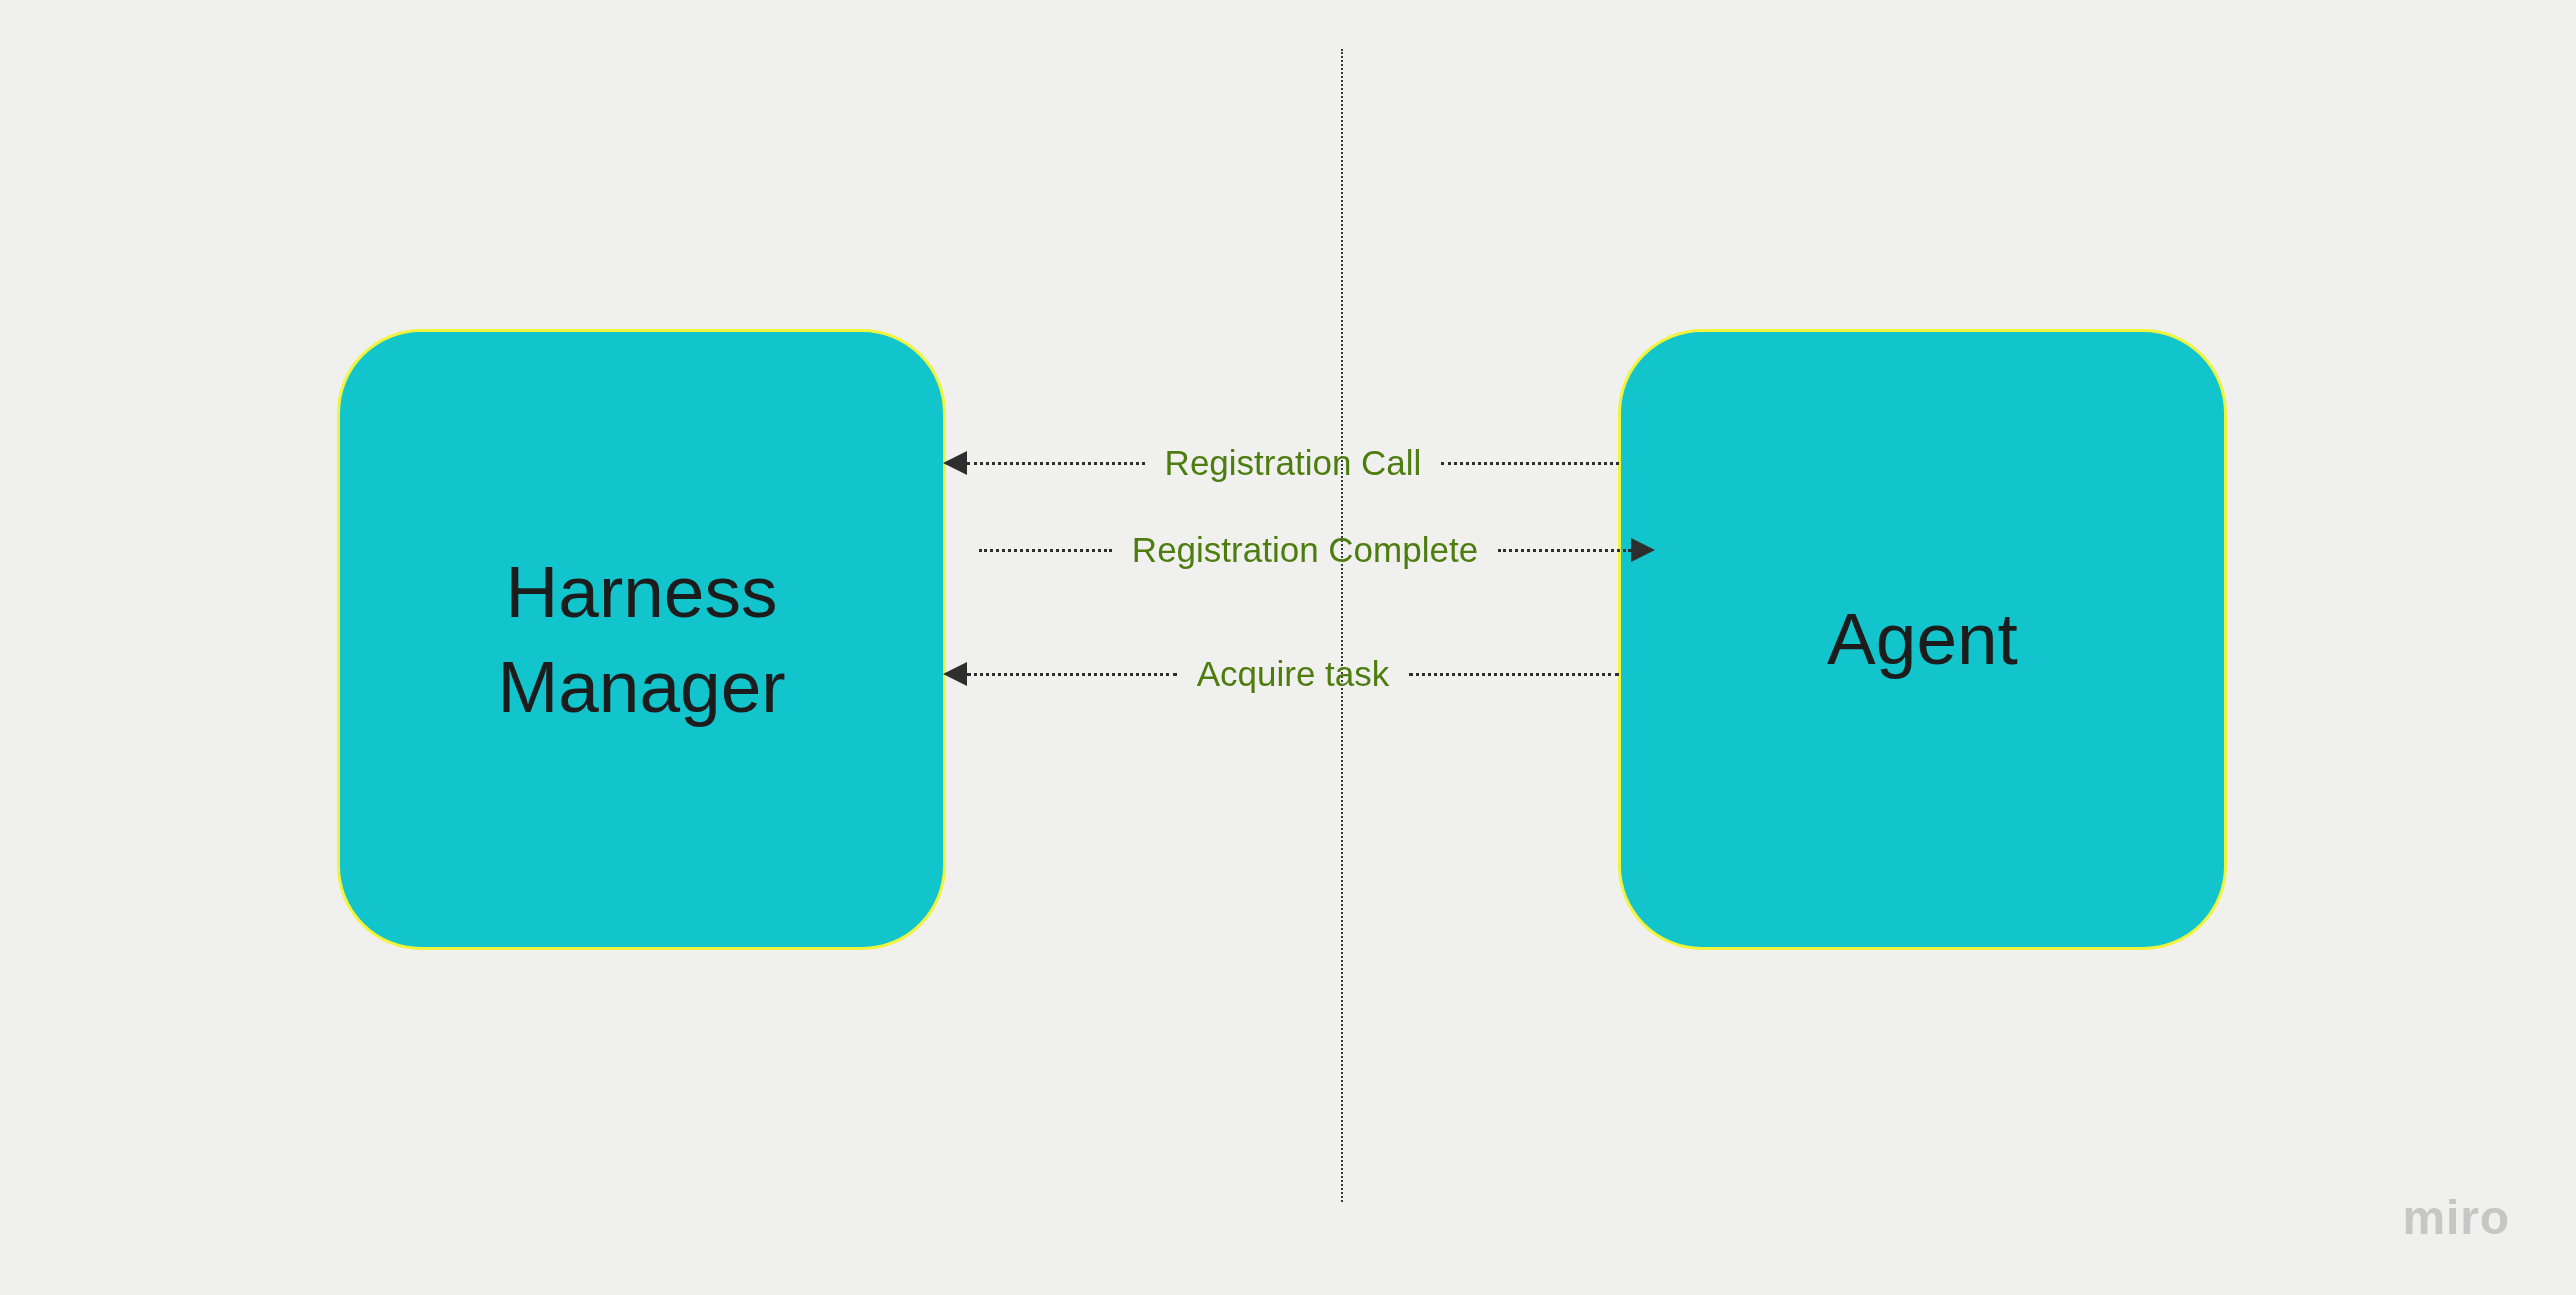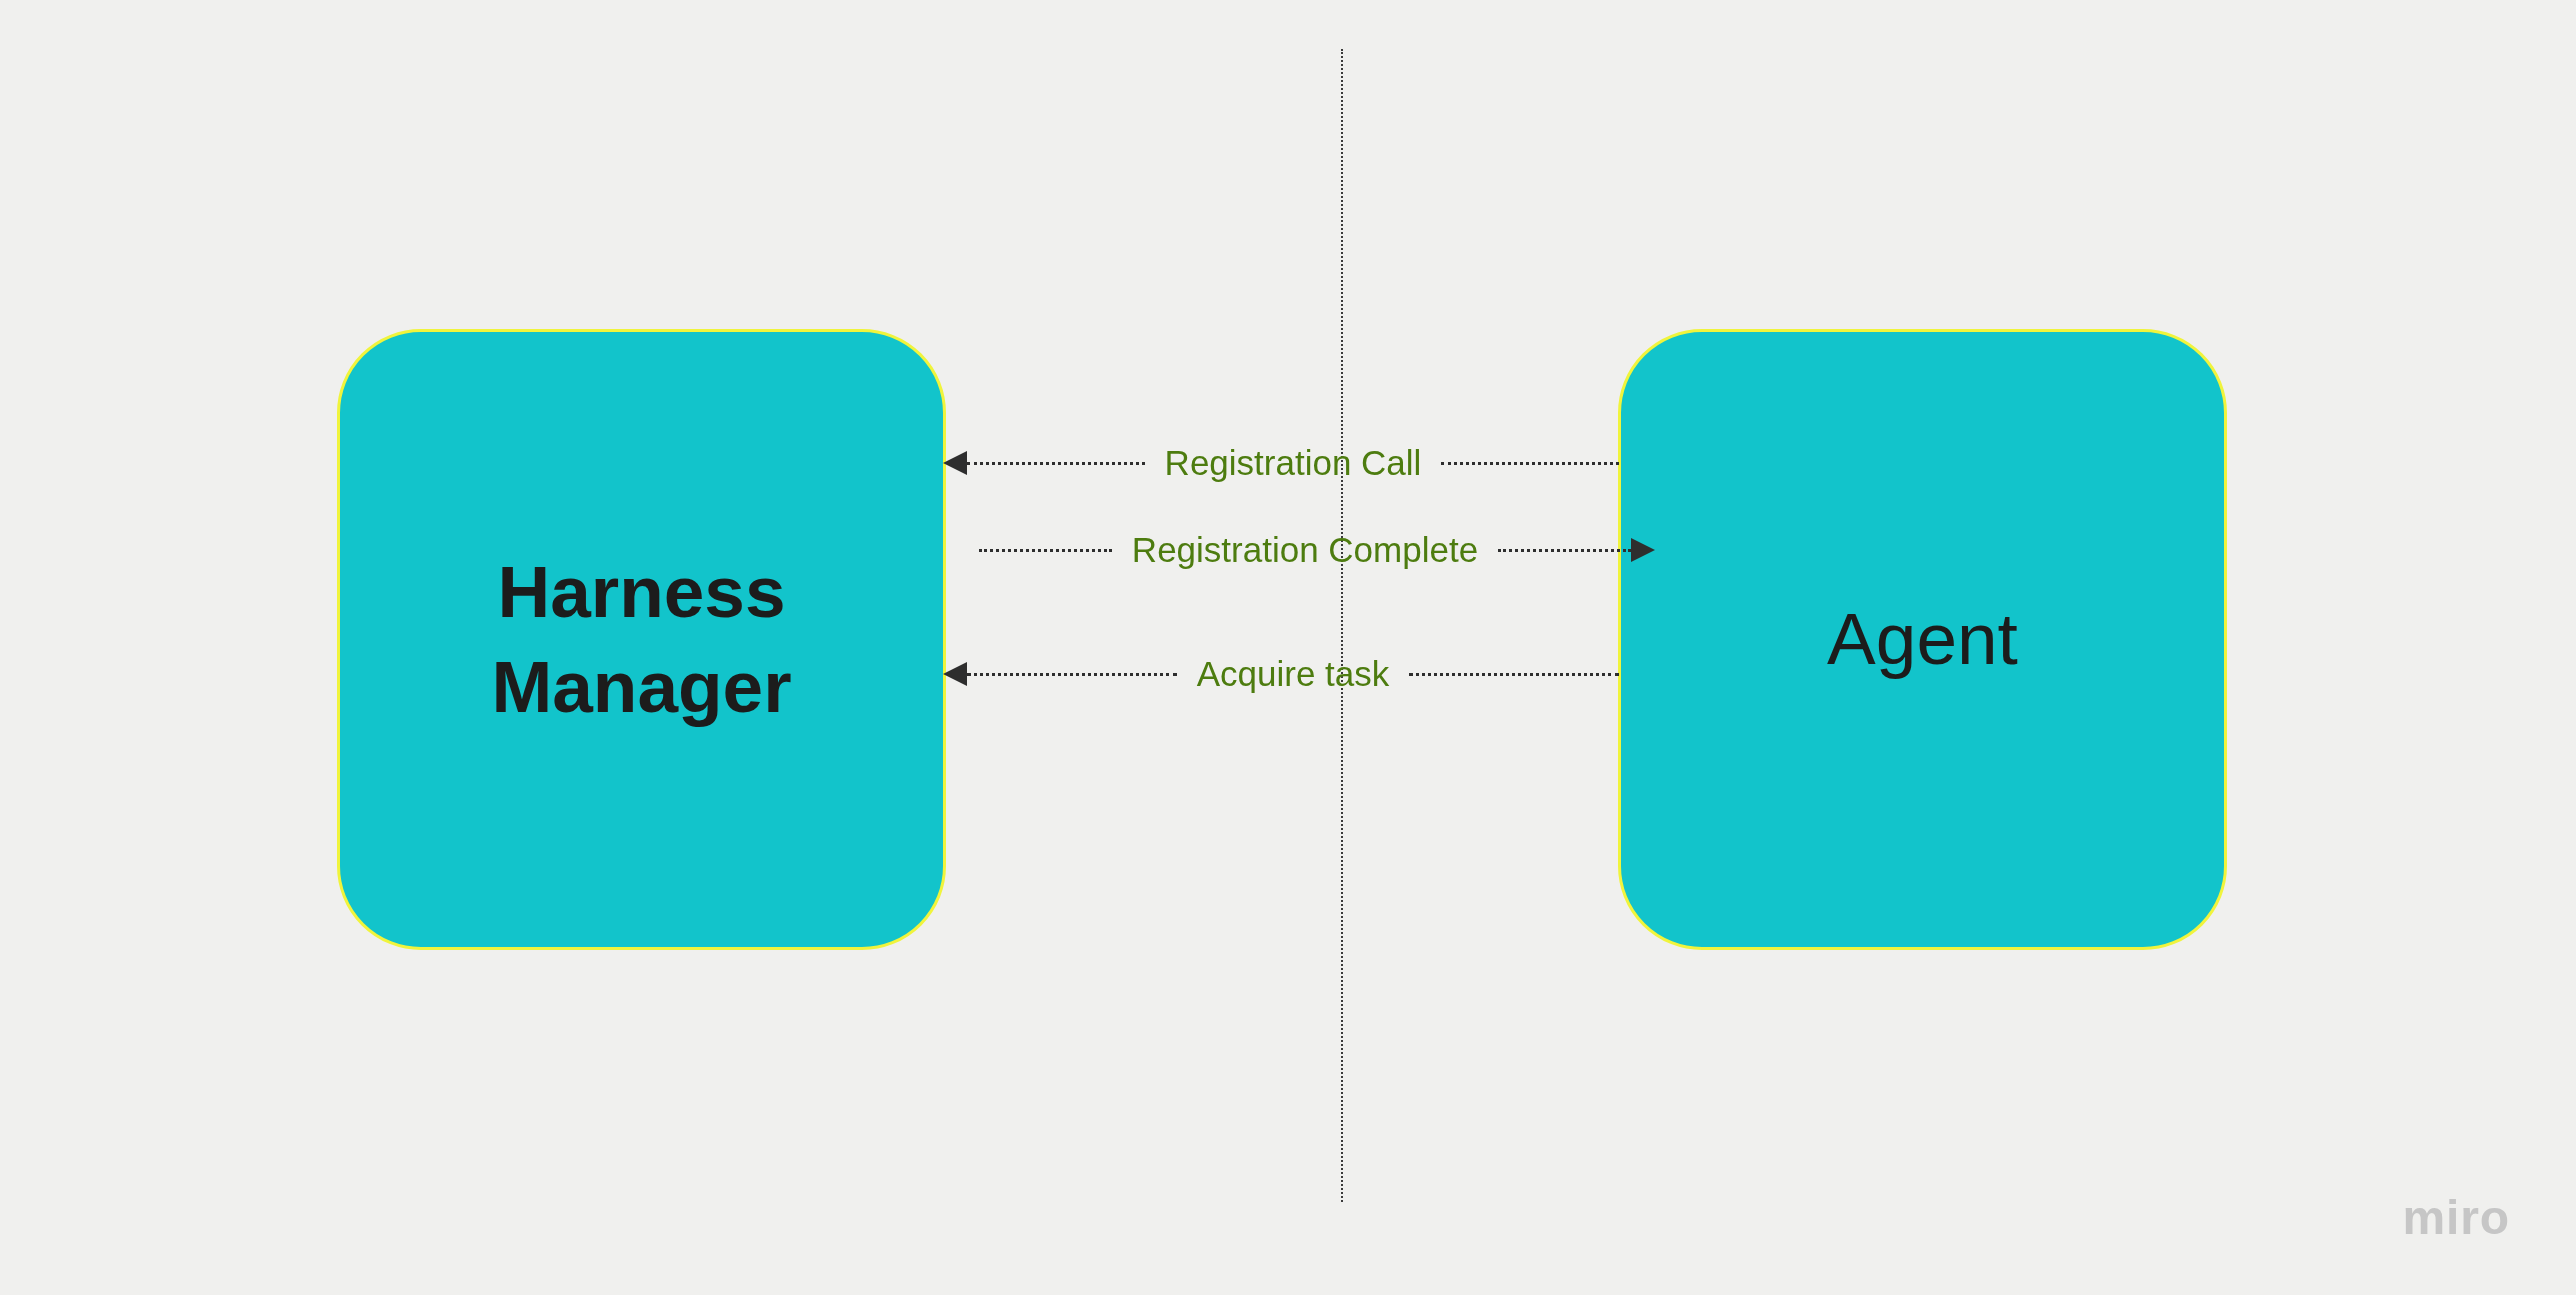--- a/index.html
+++ b/index.html
@@ -33,21 +33,21 @@
     height: 621px;
     background: #12c4cb;
     border: 3.7px solid #f0f43c;
     border-radius: 84px;
     display: flex;
     align-items: center;
     justify-content: center;
     text-align: center;
     z-index: 1;
   }
-  .actor.left  { left: 337px; font-weight: bold; }
+  .actor.left  { left: 337px; }
   .actor.right { left: 1618px; }
   .actor-label {
     font-size: 73px;
     line-height: 1.3;
     color: #1c1c1c;
     padding: 0 64px;
   }
 
   
   .message {

